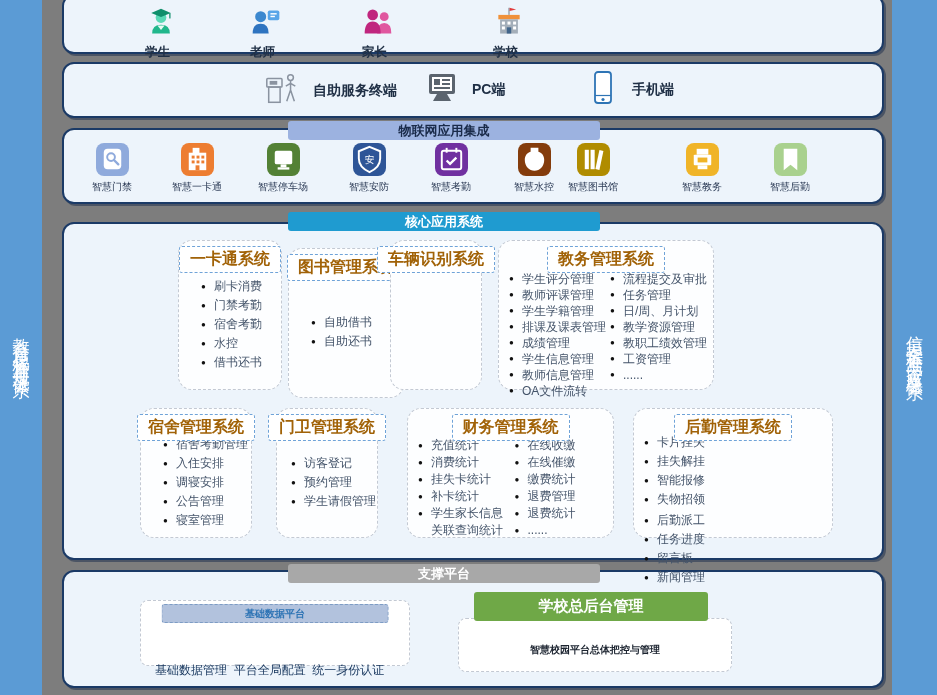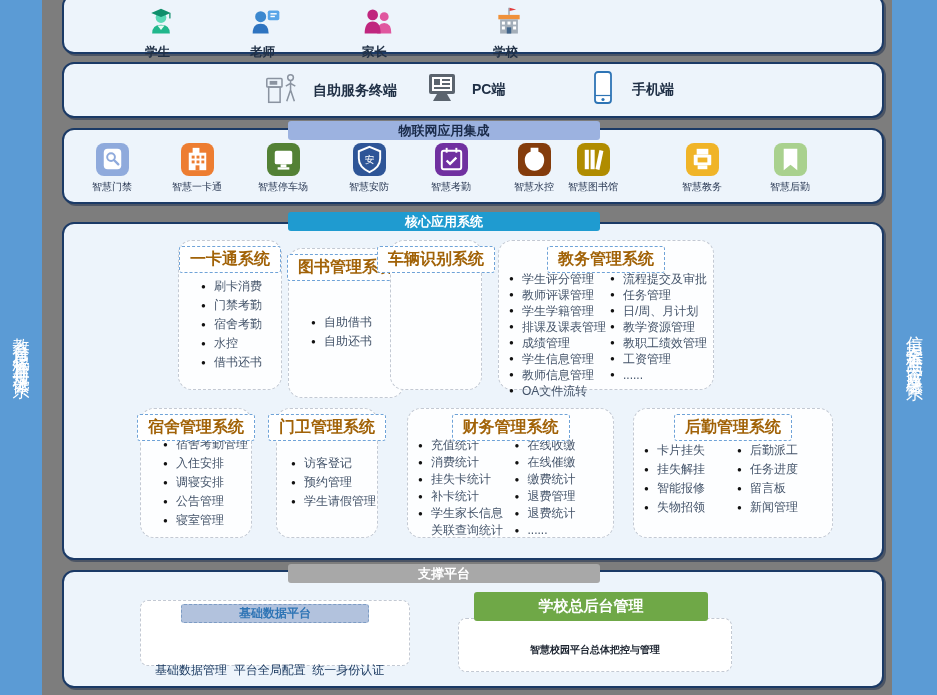--- a/index.html
+++ b/index.html
@@ -50,21 +50,21 @@
   .sysbox .body2{position:absolute;top:30px;bottom:6px;left:0;right:0;display:flex;padding:0 4px 0 10px;box-sizing:border-box;gap:2px;}
   ul.blist{list-style:none;margin:0;padding:0;}
   ul.blist li{position:relative;padding-left:13px;font-size:12px;line-height:19px;color:#44546a;}
   ul.blist li::before{content:"●";position:absolute;left:0;top:0;font-size:8px;color:#111;}
   .dense li{line-height:16px !important;}
   .mid li{line-height:17px !important;}
   .col{flex:1;}
 
   
   .base-box{position:absolute;left:140px;top:600px;width:268px;height:64px;background:#fff;border:1px dashed #c3c9d3;border-radius:8px;z-index:3;}
-  .base-cap{position:absolute;left:50%;top:3px;transform:translateX(-50%);width:188px;height:19px;border:1px dashed #7d9cc4;border-radius:3px;display:flex;align-items:center;justify-content:center;font-size:12px;font-weight:bold;color:#2e74b5;box-sizing:border-box;}
+  .base-cap{position:absolute;left:50%;top:3px;transform:translateX(-50%);width:227px;height:19px;border:1px dashed #7d9cc4;border-radius:3px;display:flex;align-items:center;justify-content:center;font-size:10px;font-weight:bold;color:#2e74b5;box-sizing:border-box;}
   .base-lines{position:absolute;left:14px;top:29px;font-size:12px;line-height:16px;color:#17365d;white-space:pre-wrap;}
   .admin-green{position:absolute;left:474px;top:592px;width:234px;height:29px;border-radius:3px;display:flex;align-items:center;justify-content:center;z-index:5;}
   .admin-green span{color:#fff;font-size:15px;font-weight:bold;}
   .admin-box{position:absolute;left:458px;top:618px;width:274px;height:54px;background:#fff;border:1px dashed #c3c9d3;border-radius:8px;display:flex;align-items:center;justify-content:center;box-sizing:border-box;padding-top:10px;z-index:4;}
   .admin-box span{font-size:10px;font-weight:600;color:#1c2430;}
 </style>
 </head>
 <body>
 
 <div class="canvas">
@@ -358,21 +358,21 @@
         <li>在线催缴</li>
         <li>缴费统计</li>
         <li>退费管理</li>
         <li>退费统计</li>
         <li>......</li>
       </ul>
     </div>
   </div>
   <div class="sysbox" style="left:633px;top:408px;width:200px;height:130px;">
     <div class="cap">后勤管理系统</div>
-    <div class="body2" style="top:32px;">
+    <div class="body2" style="top:24px;flex-direction:column;">
       <ul class="blist col">
         <li>卡片挂失</li>
         <li>挂失解挂</li>
         <li>智能报修</li>
         <li>失物招领</li>
       </ul>
       <ul class="blist col">
         <li>后勤派工</li>
         <li>任务进度</li>
         <li>留言板</li>

